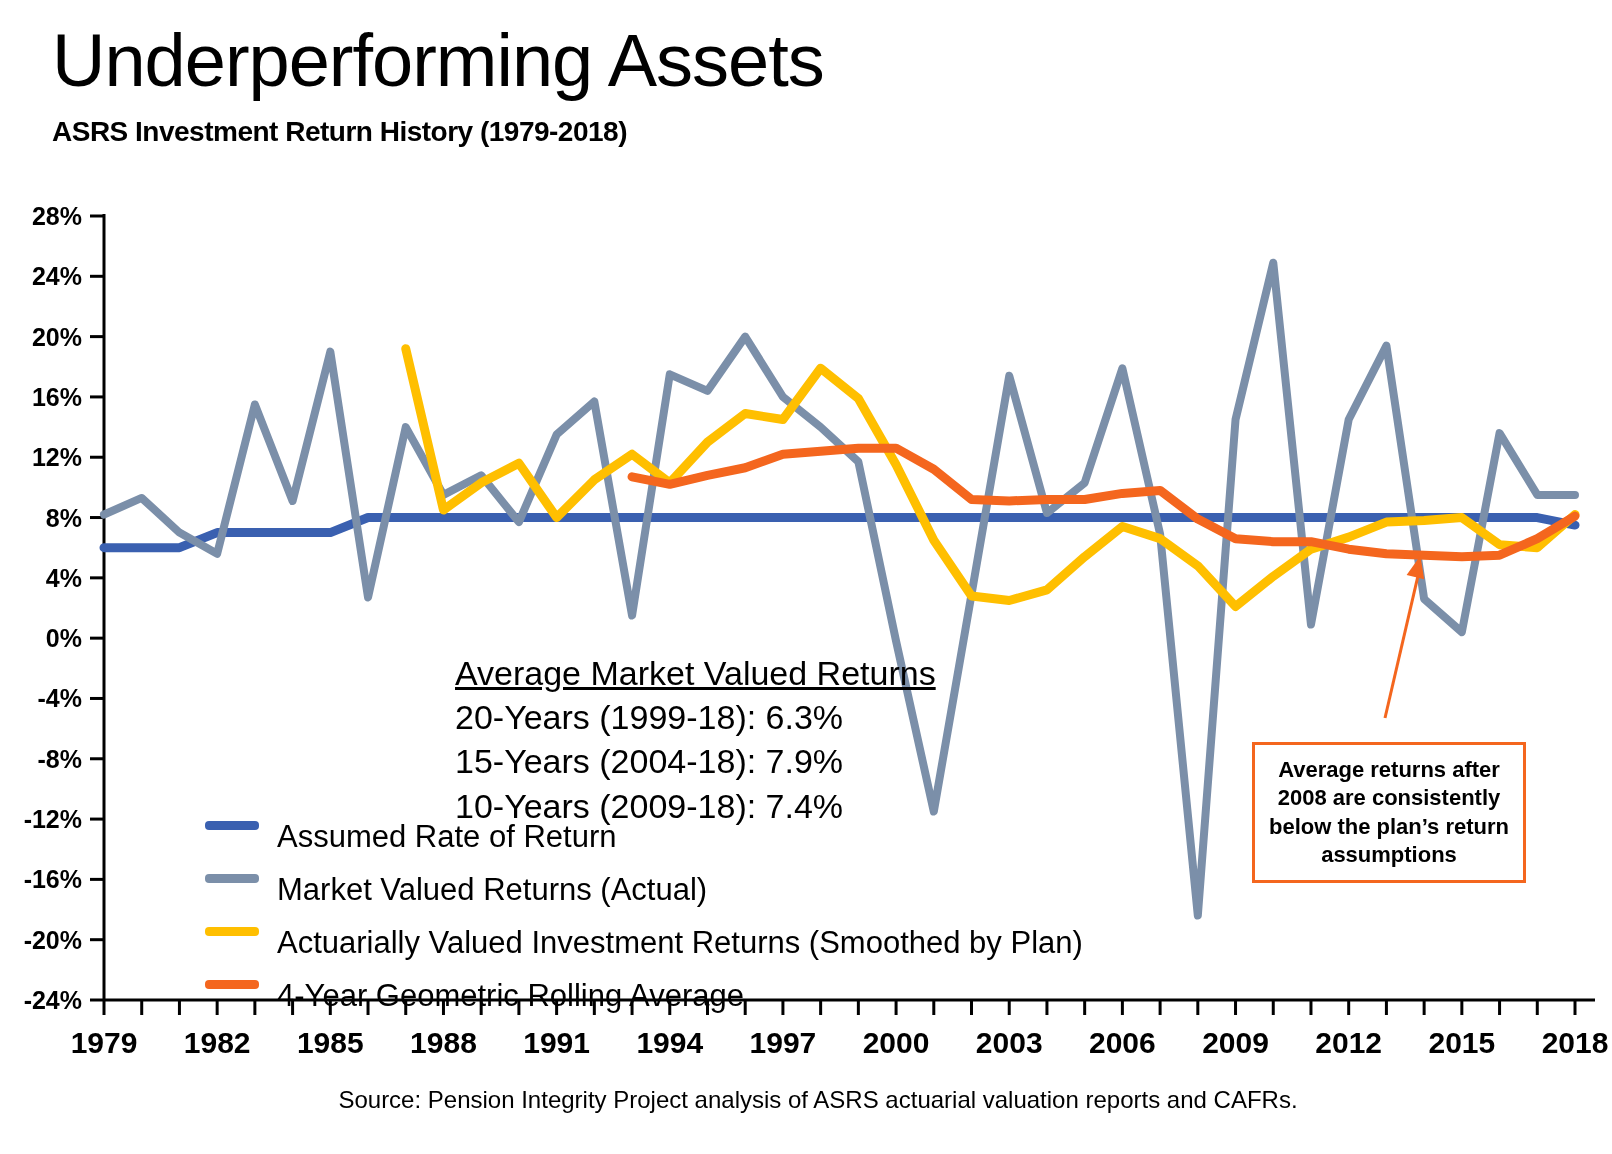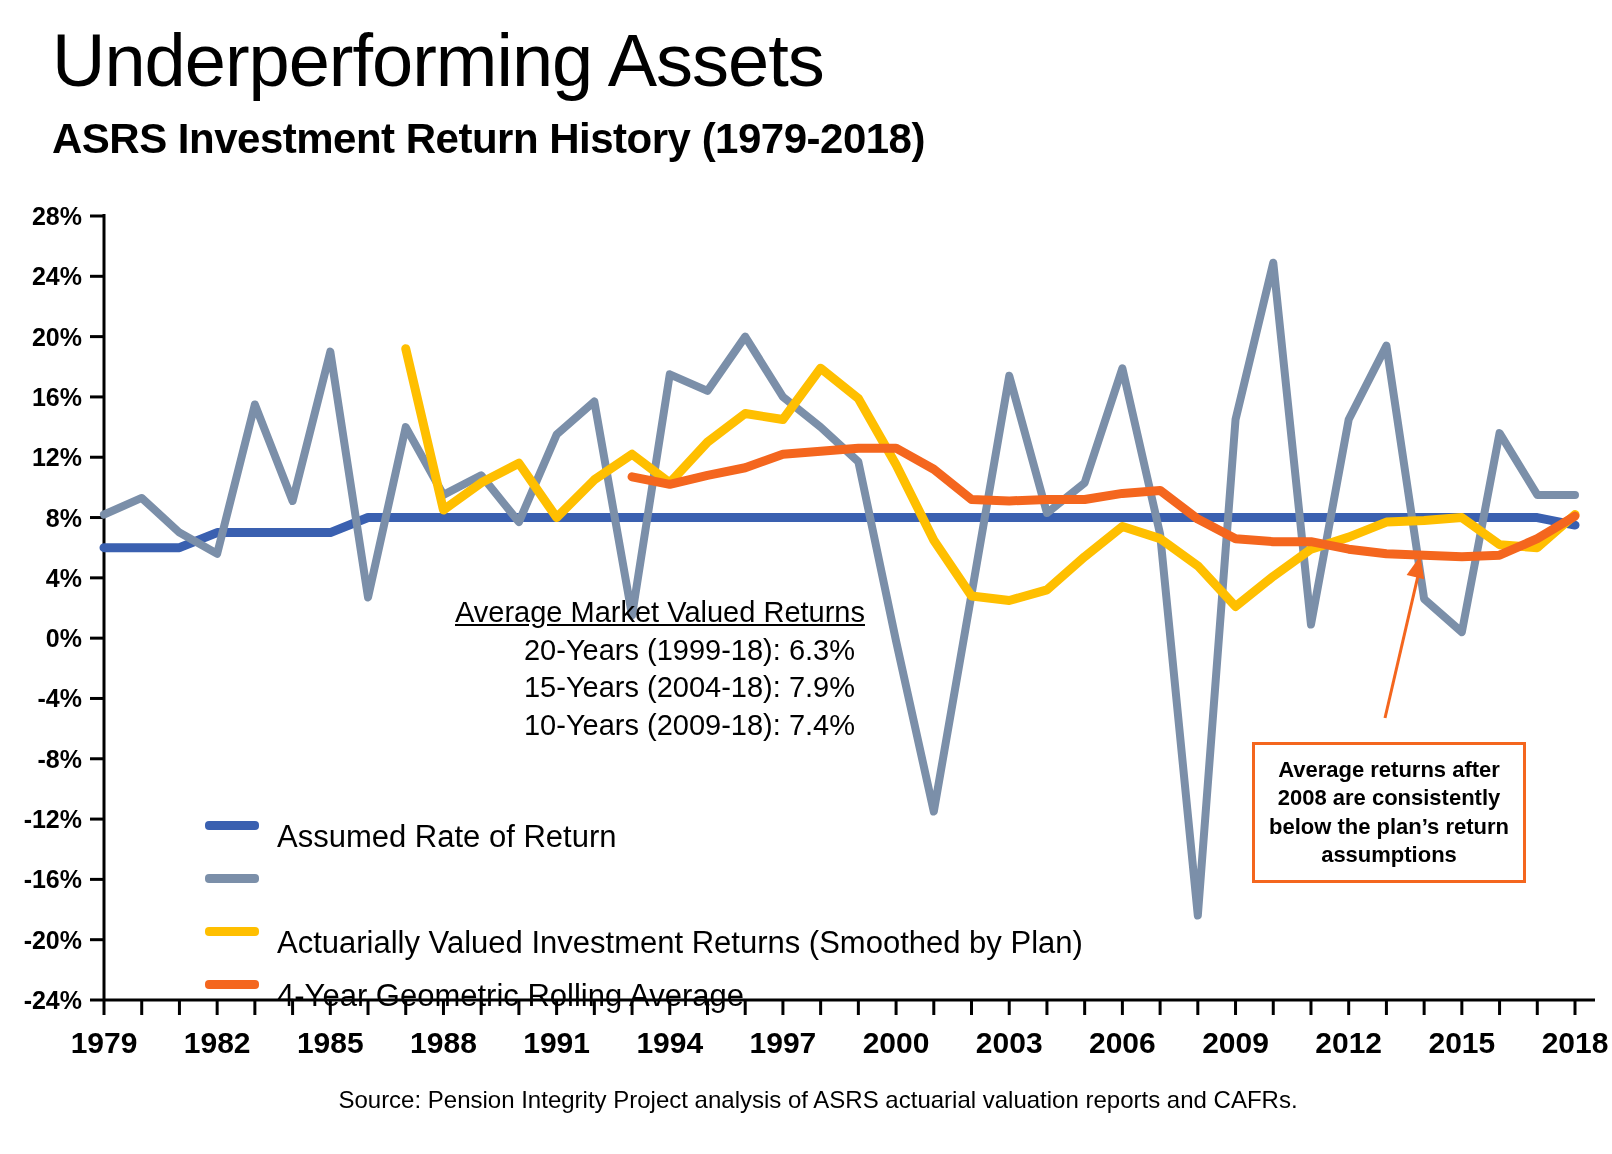--- a/index.html
+++ b/index.html
@@ -3,32 +3,32 @@
 <meta charset="utf-8">
 <style>
   html,body{margin:0;padding:0;background:#ffffff;}
   body{width:1612px;height:1154px;position:relative;overflow:hidden;
        font-family:"Liberation Sans","DejaVu Sans",sans-serif;color:#000;}
 
   #chart-root{position:absolute;inset:0;}
 
   .title-main{position:absolute;left:52px;top:24px;font-size:74px;font-weight:normal;
     letter-spacing:-1px;line-height:1;white-space:nowrap;}
-  .title-sub{position:absolute;left:52px;top:118px;font-size:42px;font-weight:bold;
+  .title-sub{position:absolute;left:52px;top:118px;font-size:28px;font-weight:bold;
     letter-spacing:-0.5px;line-height:1;white-space:nowrap;}
 
   svg.plot{position:absolute;left:0;top:0;width:1612px;height:1154px;}
 
   .tick-label{font-family:"Liberation Sans","DejaVu Sans",sans-serif;font-size:25px;
     font-weight:bold;fill:#000;}
   .xtick-label{font-family:"Liberation Sans","DejaVu Sans",sans-serif;font-size:30px;
     font-weight:bold;fill:#000;}
 
-  .avg-block{position:absolute;left:455px;top:594px;width:400px;text-align:right;
-    font-size:29px;line-height:1.30;}
+  .avg-block{position:absolute;left:455px;top:651px;width:400px;text-align:left;
+    font-size:34px;line-height:1.30;}
   .avg-title{text-decoration:underline;white-space:nowrap;}
   .avg-line{white-space:nowrap;}
 
   .legend{position:absolute;left:205px;top:805px;}
   .legend-row{display:flex;align-items:center;height:41px;margin-bottom:12px;}
   .legend-swatch{width:54px;height:9px;border-radius:4px;margin-right:18px;flex:0 0 auto;}
   .legend-text{font-size:31px;line-height:1;white-space:nowrap;margin-top:21px;}
 
   .callout{position:absolute;left:1252px;top:718px;width:268px;height:135px;
     border:3px solid #F4661E;background:#fff;display:flex;align-items:center;
@@ -148,20 +148,21 @@
     <div class="avg-line">10-Years (2009-18): 7.4%</div>
   </div>
 
   <div class="legend">
     <div class="legend-row">
       <span class="legend-swatch" id="sw0" style="background: rgb(58, 96, 176);"></span>
       <span class="legend-text">Assumed Rate of Return</span>
     </div>
     <div class="legend-row">
       <span class="legend-swatch" id="sw1" style="background: rgb(123, 143, 169);"></span>
+      <span class="legend-text">Market Valued Returns (Actual)</span>
     </div>
     <div class="legend-row">
       <span class="legend-swatch" id="sw2" style="background: rgb(255, 191, 0);"></span>
       <span class="legend-text">Actuarially Valued Investment Returns (Smoothed by Plan)</span>
     </div>
     <div class="legend-row">
       <span class="legend-swatch" id="sw3" style="background: rgb(244, 102, 30);"></span>
       <span class="legend-text">4-Year Geometric Rolling Average</span>
     </div>
   </div>

